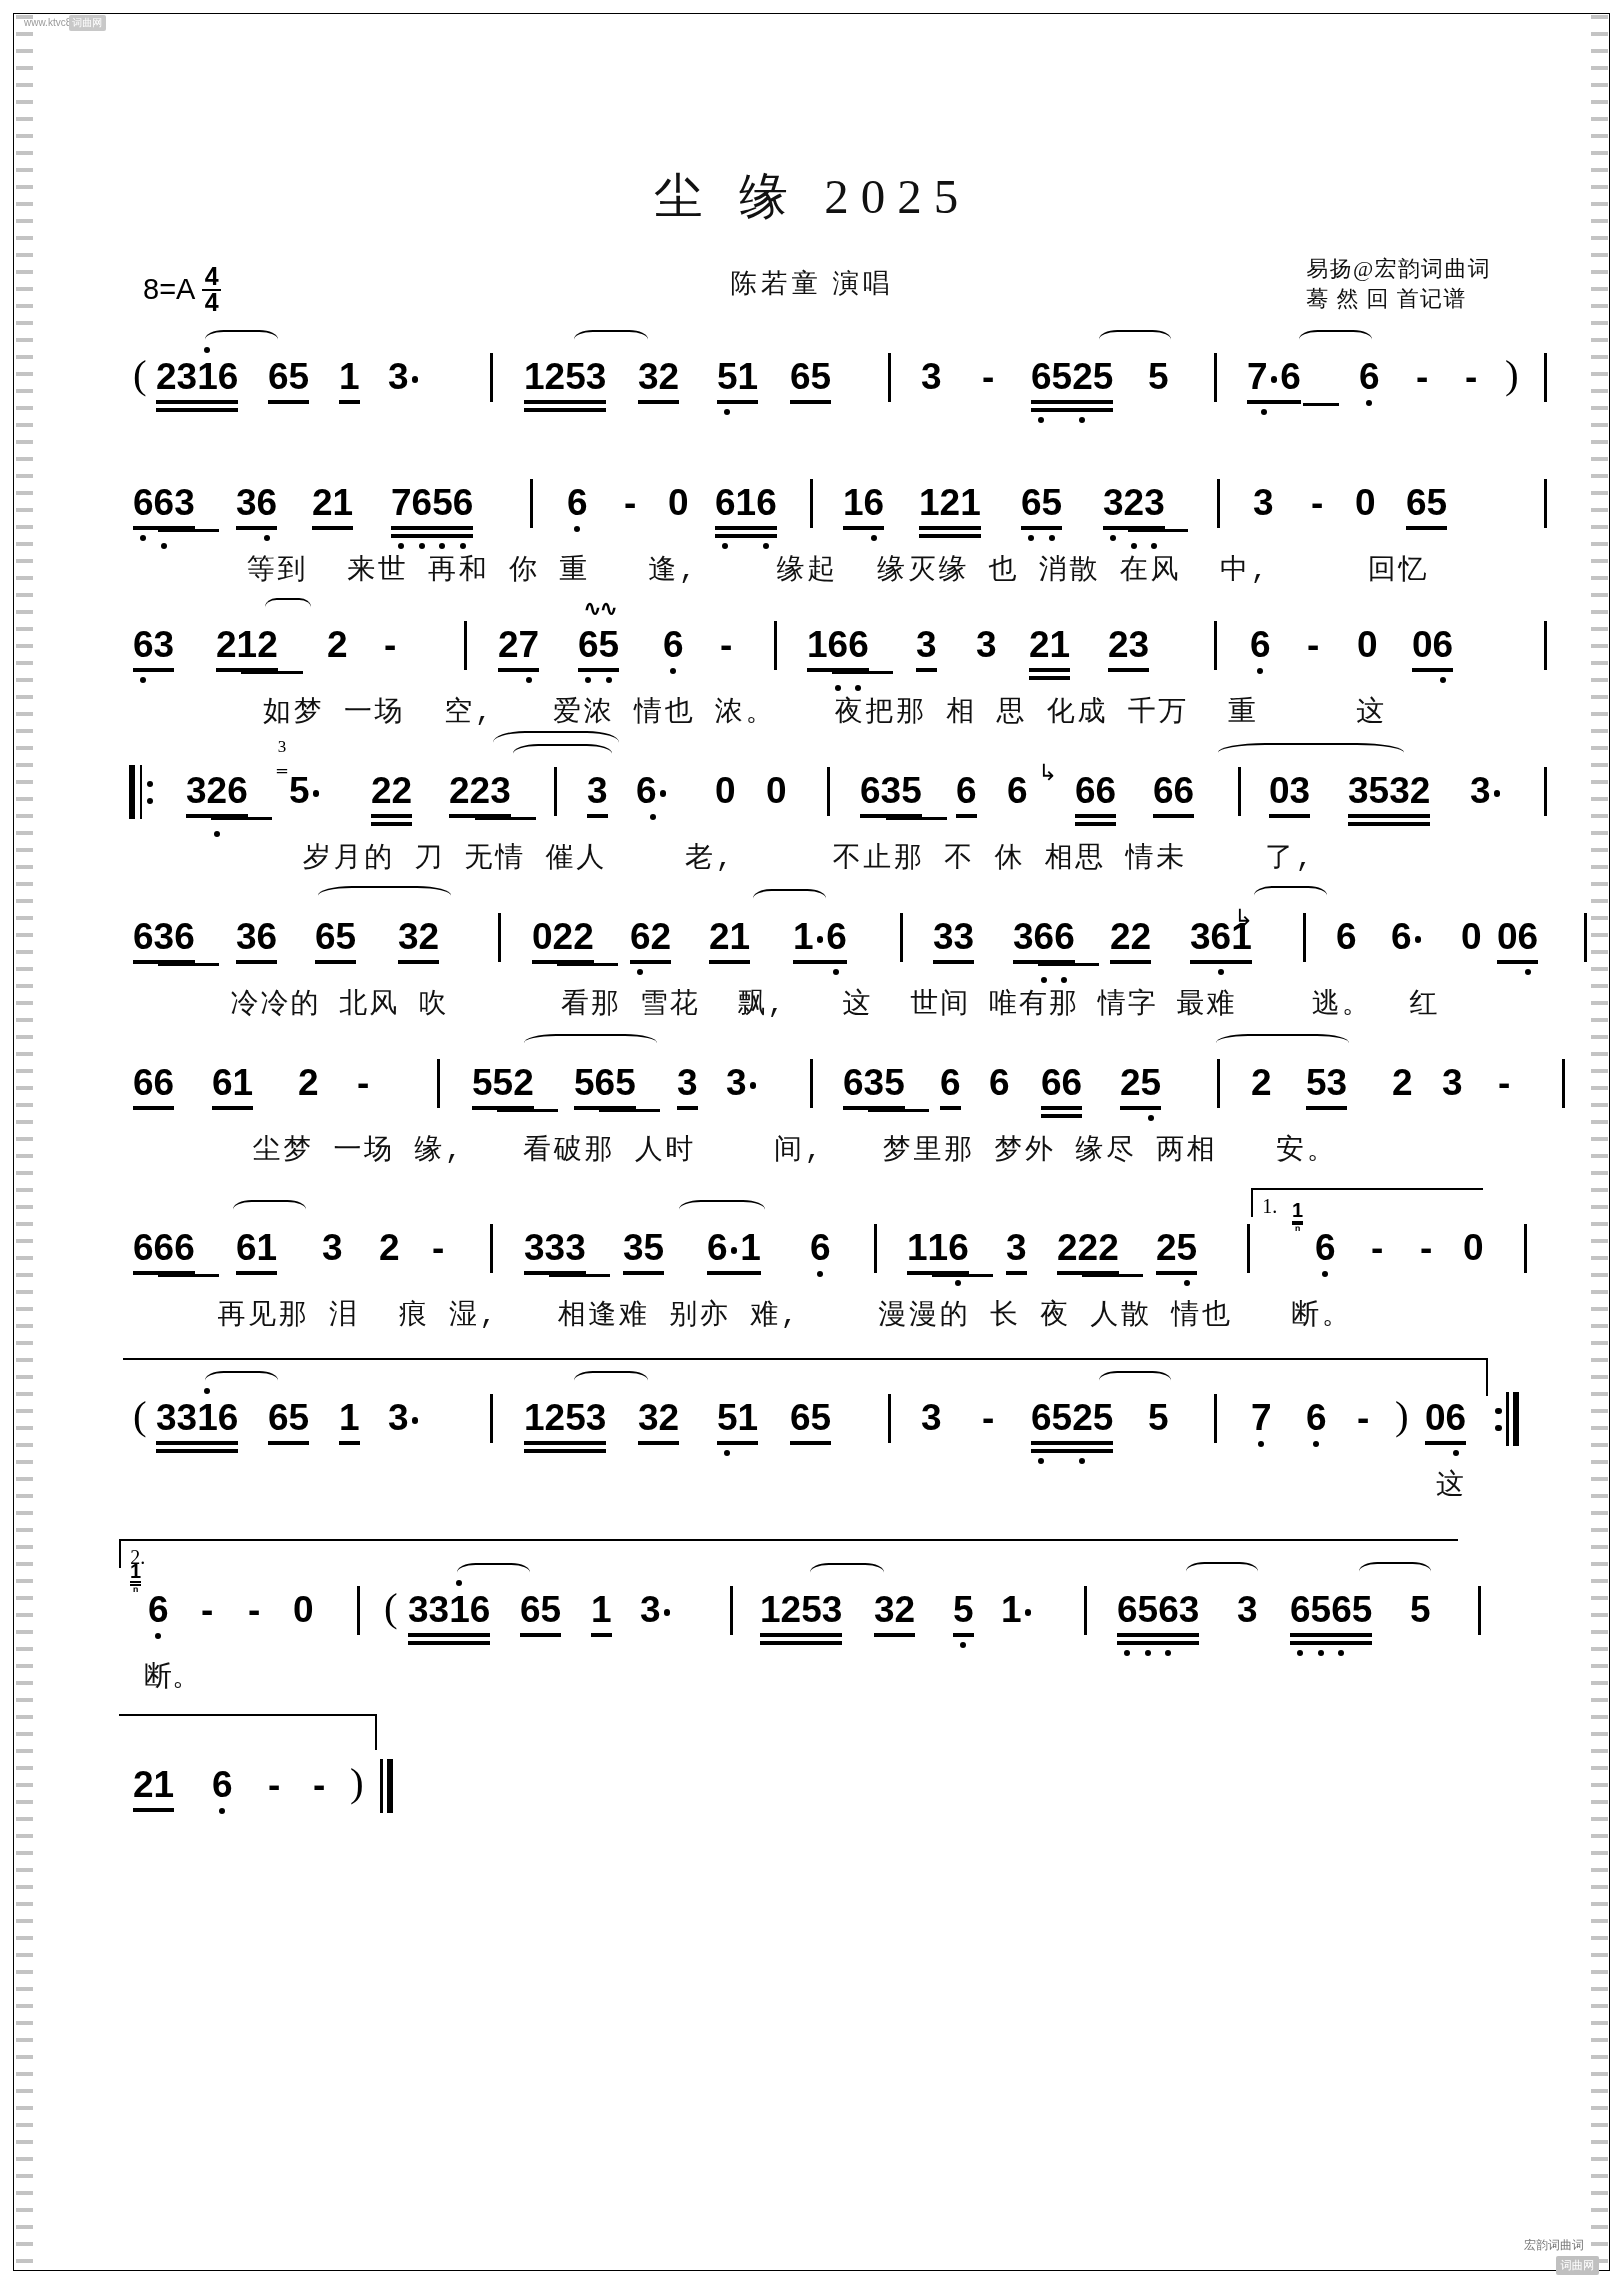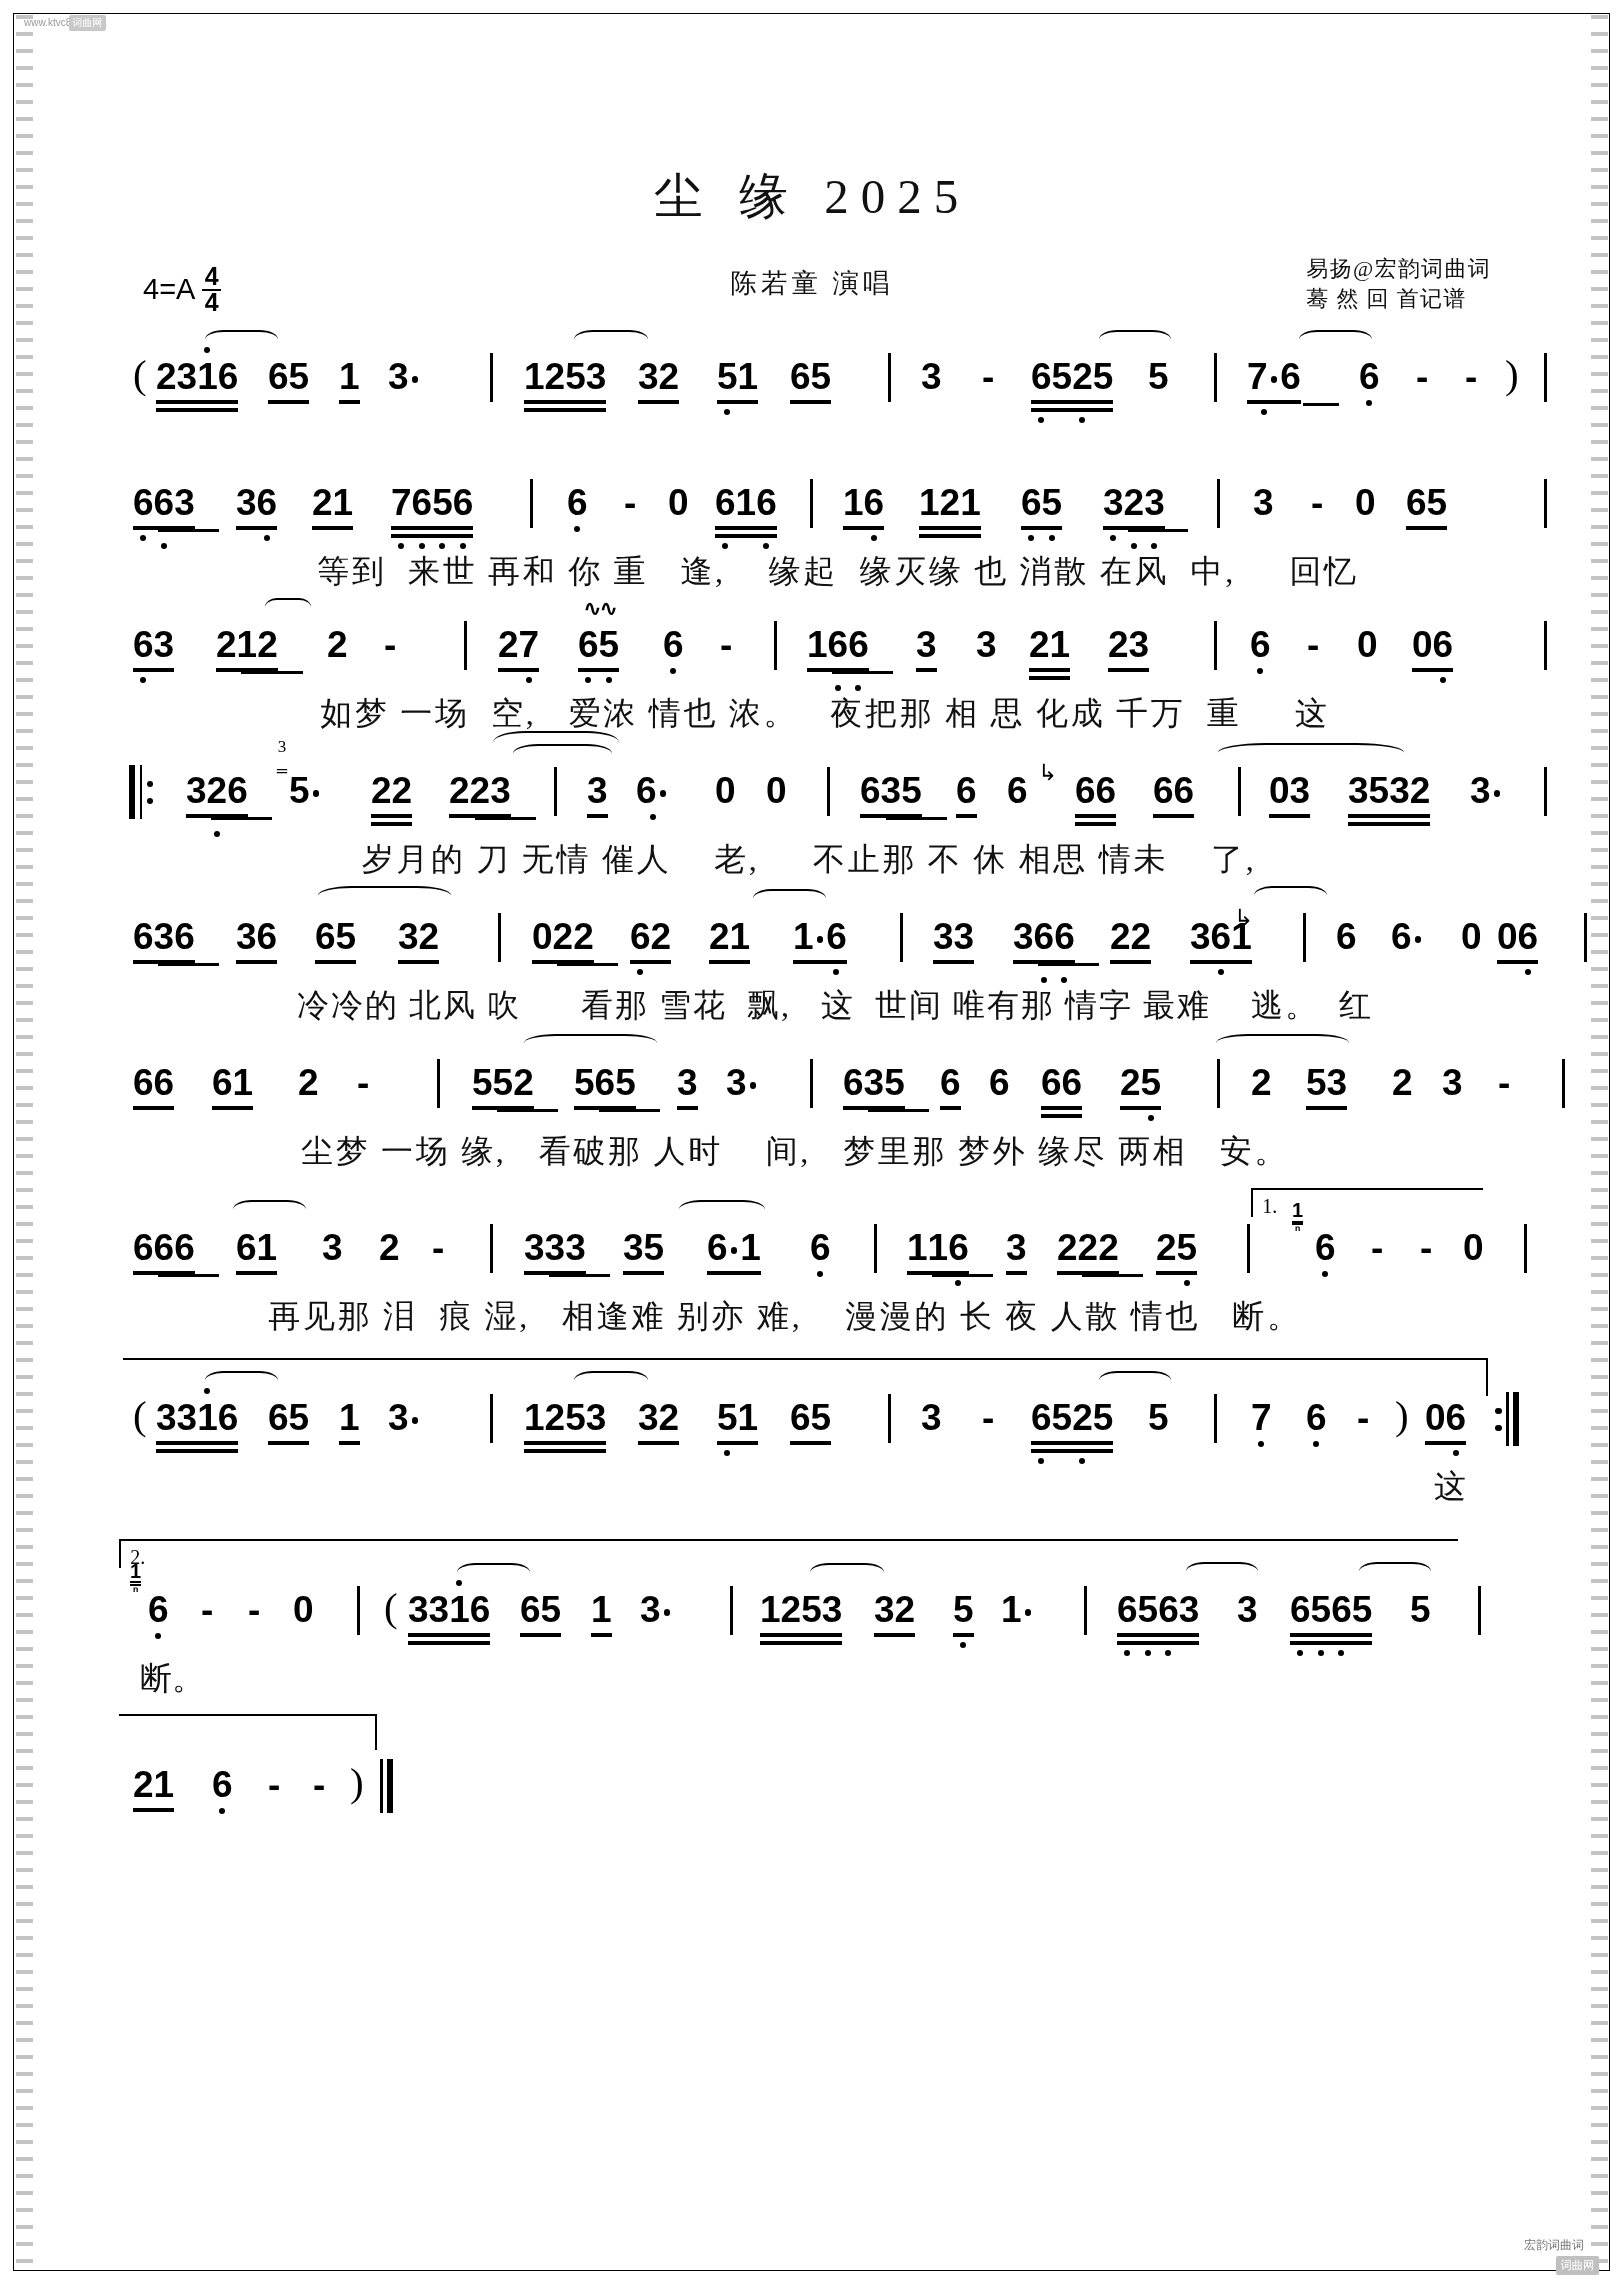--- a/index.html
+++ b/index.html
@@ -145,22 +145,22 @@
   .rep .dots  { display: flex; flex-direction: column; gap: 10.6px; }
   .rep .dots i { width: 6.6px; height: 6.6px; background: #000; border-radius: 50%; display:block; }
 
   .endbar { position: absolute; display: flex; gap: 4.6px; }
   .endbar .thin  { width: 2.7px; background: #000; }
   .endbar .thick { width: 6px; background: #000; }
 
   
   .lyric {
     position: absolute;
-    font-family: Liberation Serif, serif;
-    font-size: 32px; color: #111;
+    font-family: Liberation Mono, monospace;
+    font-size: 28px; color: #111;
     white-space: pre;
     text-align: center;
     transform: translateX(-50%);
   }
 
   
   .volta {
     position: absolute;
     border-top: 2.7px solid #000;
     border-left: 2.7px solid #000;
@@ -213,21 +213,21 @@
 <div class="wm" id="wm-topleft">www.ktvc8.com</div>
 <div id="wm-topleft-badge">词曲网</div>
 <div class="wm" id="wm-botright">宏韵词曲词</div>
 <div id="wm-botright-badge">词曲网</div>
 
 <div id="score-header">
   <div id="page-title">尘 缘 2025</div>
   <div id="performer">陈若童 演唱</div>
 
   <div id="key-block">
-    <span>4=A</span>
+    <span>8=A</span>
     <span class="meter">
       <span class="num">4</span>
       <span class="den">4</span>
     </span>
   </div>
 
   <div id="credits">
     <div>易扬@宏韵词曲词</div>
     <div>蓦 然 回 首记谱</div>
   </div>

